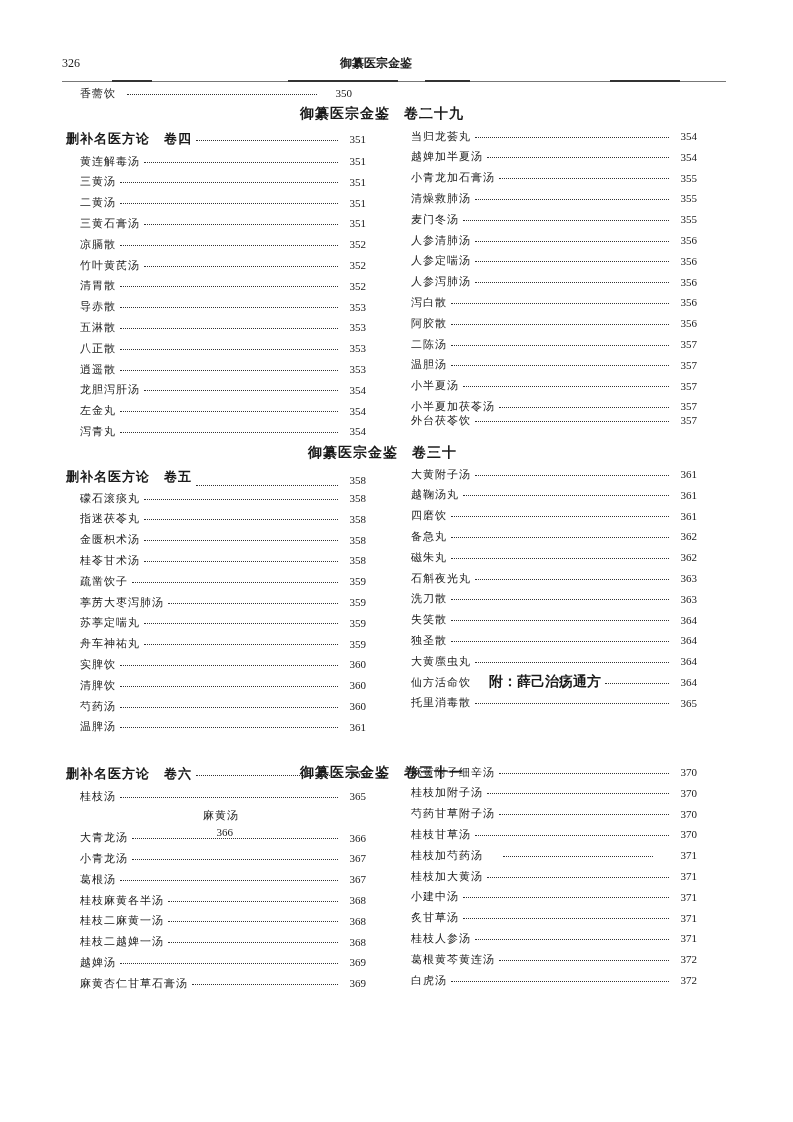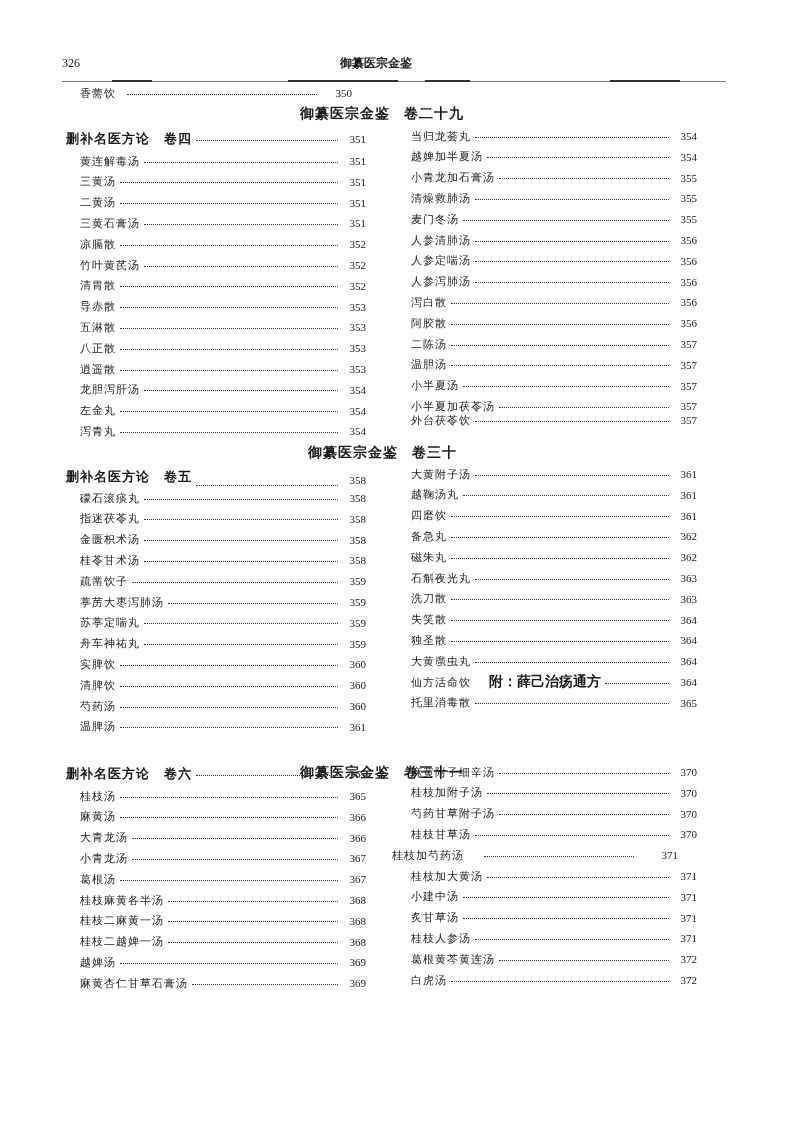--- a/index.html
+++ b/index.html
@@ -407,21 +407,21 @@
     <div class="entry chapter" style="left: 66px; top: 765px; width: 300px;">
       <span class="label"><span class="title">删补名医方论</span><span class="vol">卷六</span></span>
       <span class="leader"></span>
       <span class="page">365</span>
     </div>
     <div class="entry " style="left: 80px; top: 787px; width: 286px;">
       <span class="label">桂枝汤</span>
       <span class="leader"></span>
       <span class="page">365</span>
     </div>
-    <div class="entry " style="left: 80px; top: 807.8px; width: 286px;">
+    <div class="entry " style="left: 80px; top: 807.8px; width: 286px; flex-direction: column;">
       <span class="label">麻黄汤</span>
       <span class="leader"></span>
       <span class="page">366</span>
     </div>
     <div class="entry " style="left: 80px; top: 828.6px; width: 286px;">
       <span class="label">大青龙汤</span>
       <span class="leader"></span>
       <span class="page">366</span>
     </div>
     <div class="entry " style="left: 80px; top: 849.4px; width: 286px;">
@@ -472,21 +472,21 @@
     <div class="entry " style="left: 411px; top: 804.6px; width: 286px;">
       <span class="label">芍药甘草附子汤</span>
       <span class="leader"></span>
       <span class="page">370</span>
     </div>
     <div class="entry " style="left: 411px; top: 825.4px; width: 286px;">
       <span class="label">桂枝甘草汤</span>
       <span class="leader"></span>
       <span class="page">370</span>
     </div>
-    <div class="entry " style="left: 392px; top: 846.2px; width: 286px; gap: 16px;">
+    <div class="entry " style="left: 411px; top: 846.2px; width: 286px; gap: 16px;">
       <span class="label">桂枝加芍药汤</span>
       <span class="leader"></span>
       <span class="page">371</span>
     </div>
     <div class="entry " style="left: 411px; top: 867px; width: 286px;">
       <span class="label">桂枝加大黄汤</span>
       <span class="leader"></span>
       <span class="page">371</span>
     </div>
     <div class="entry " style="left: 411px; top: 887.8px; width: 286px;">

